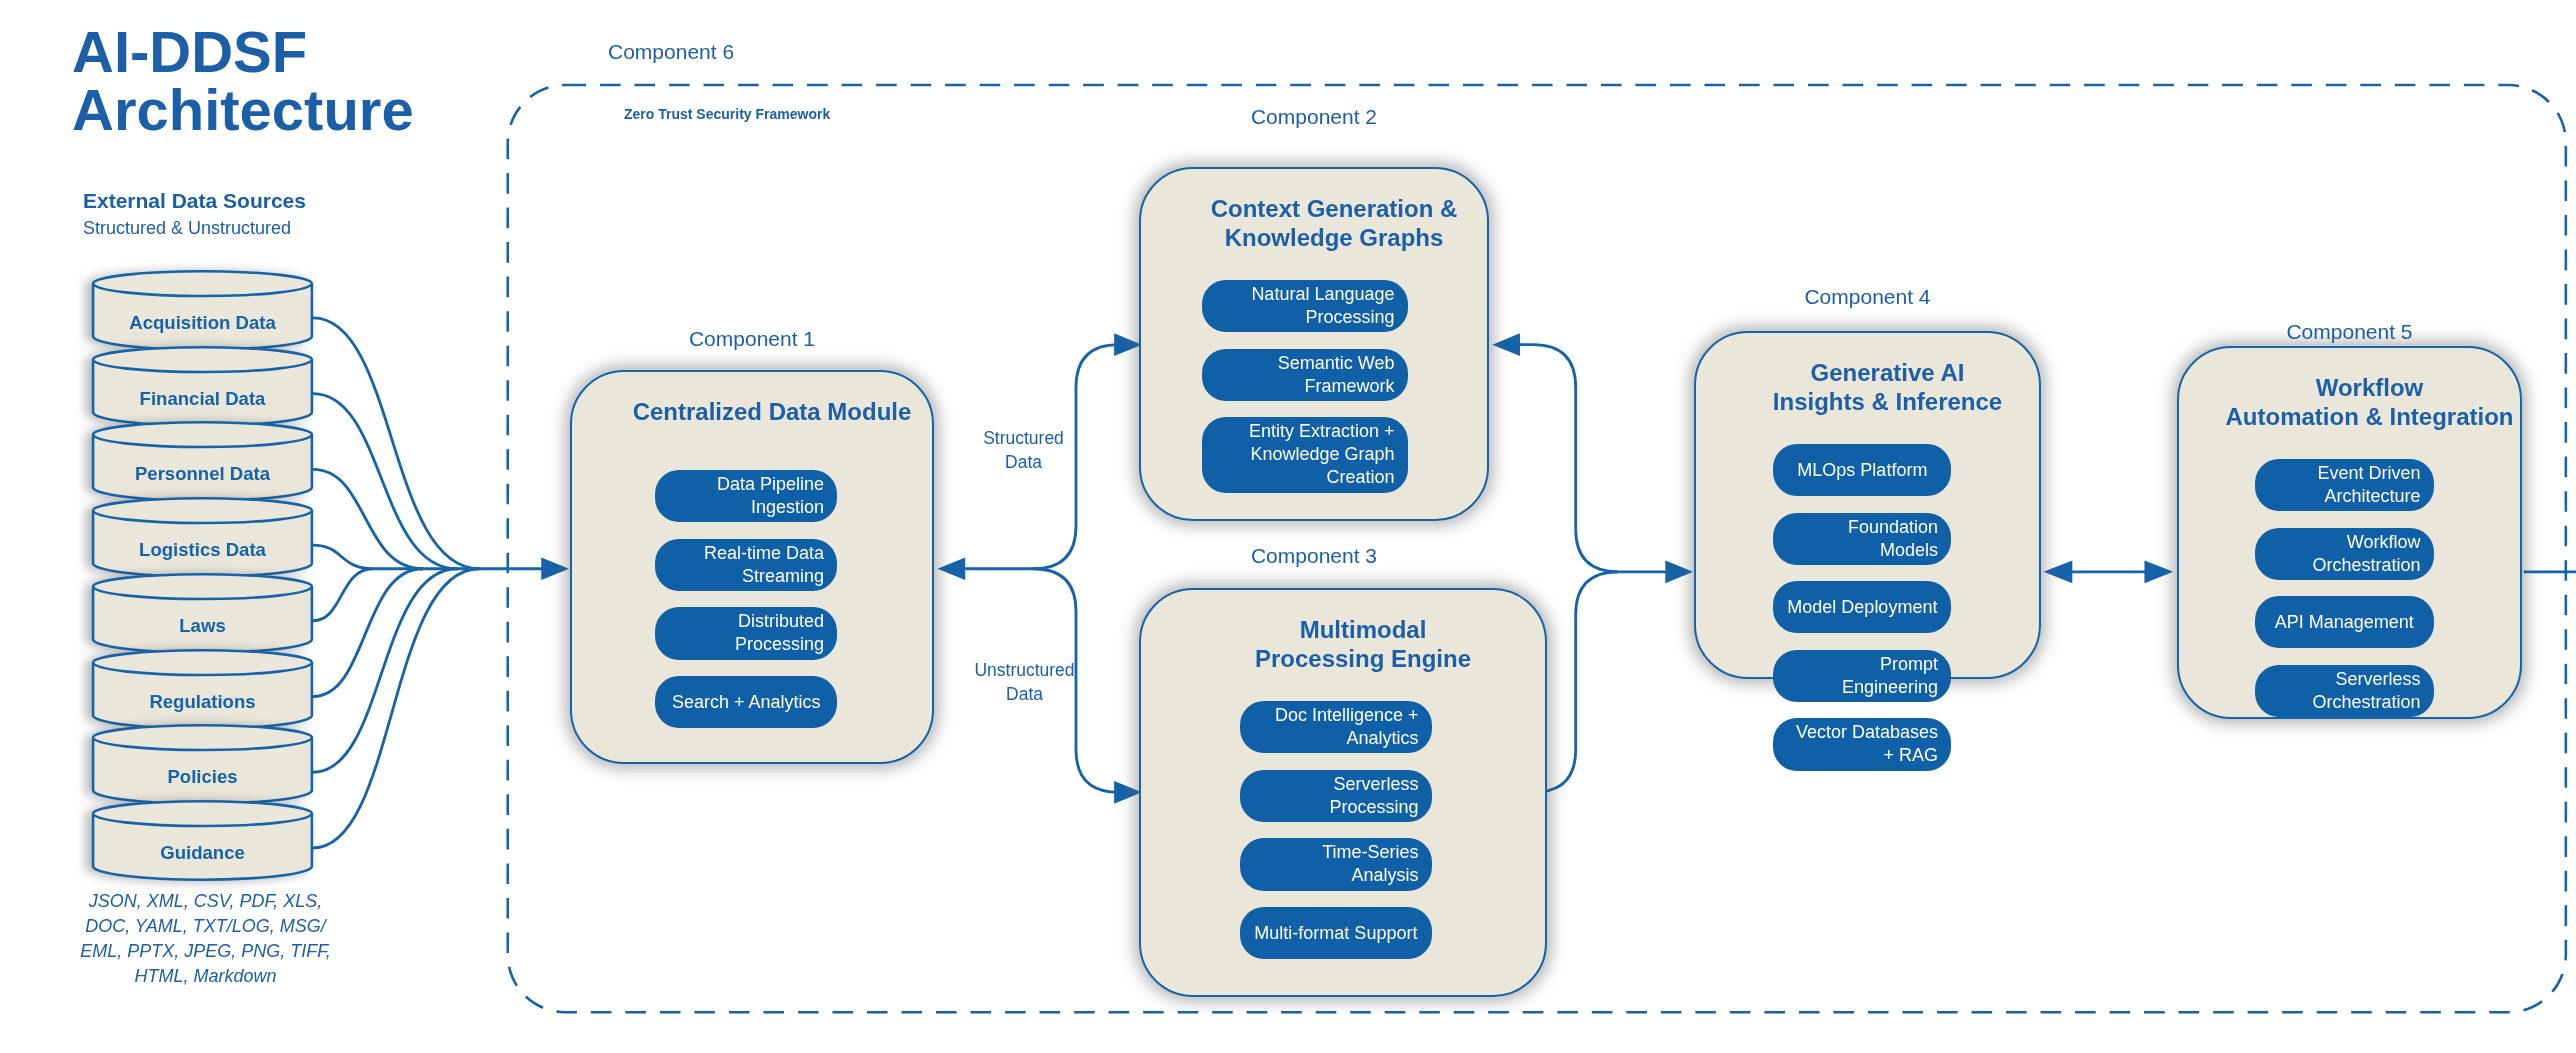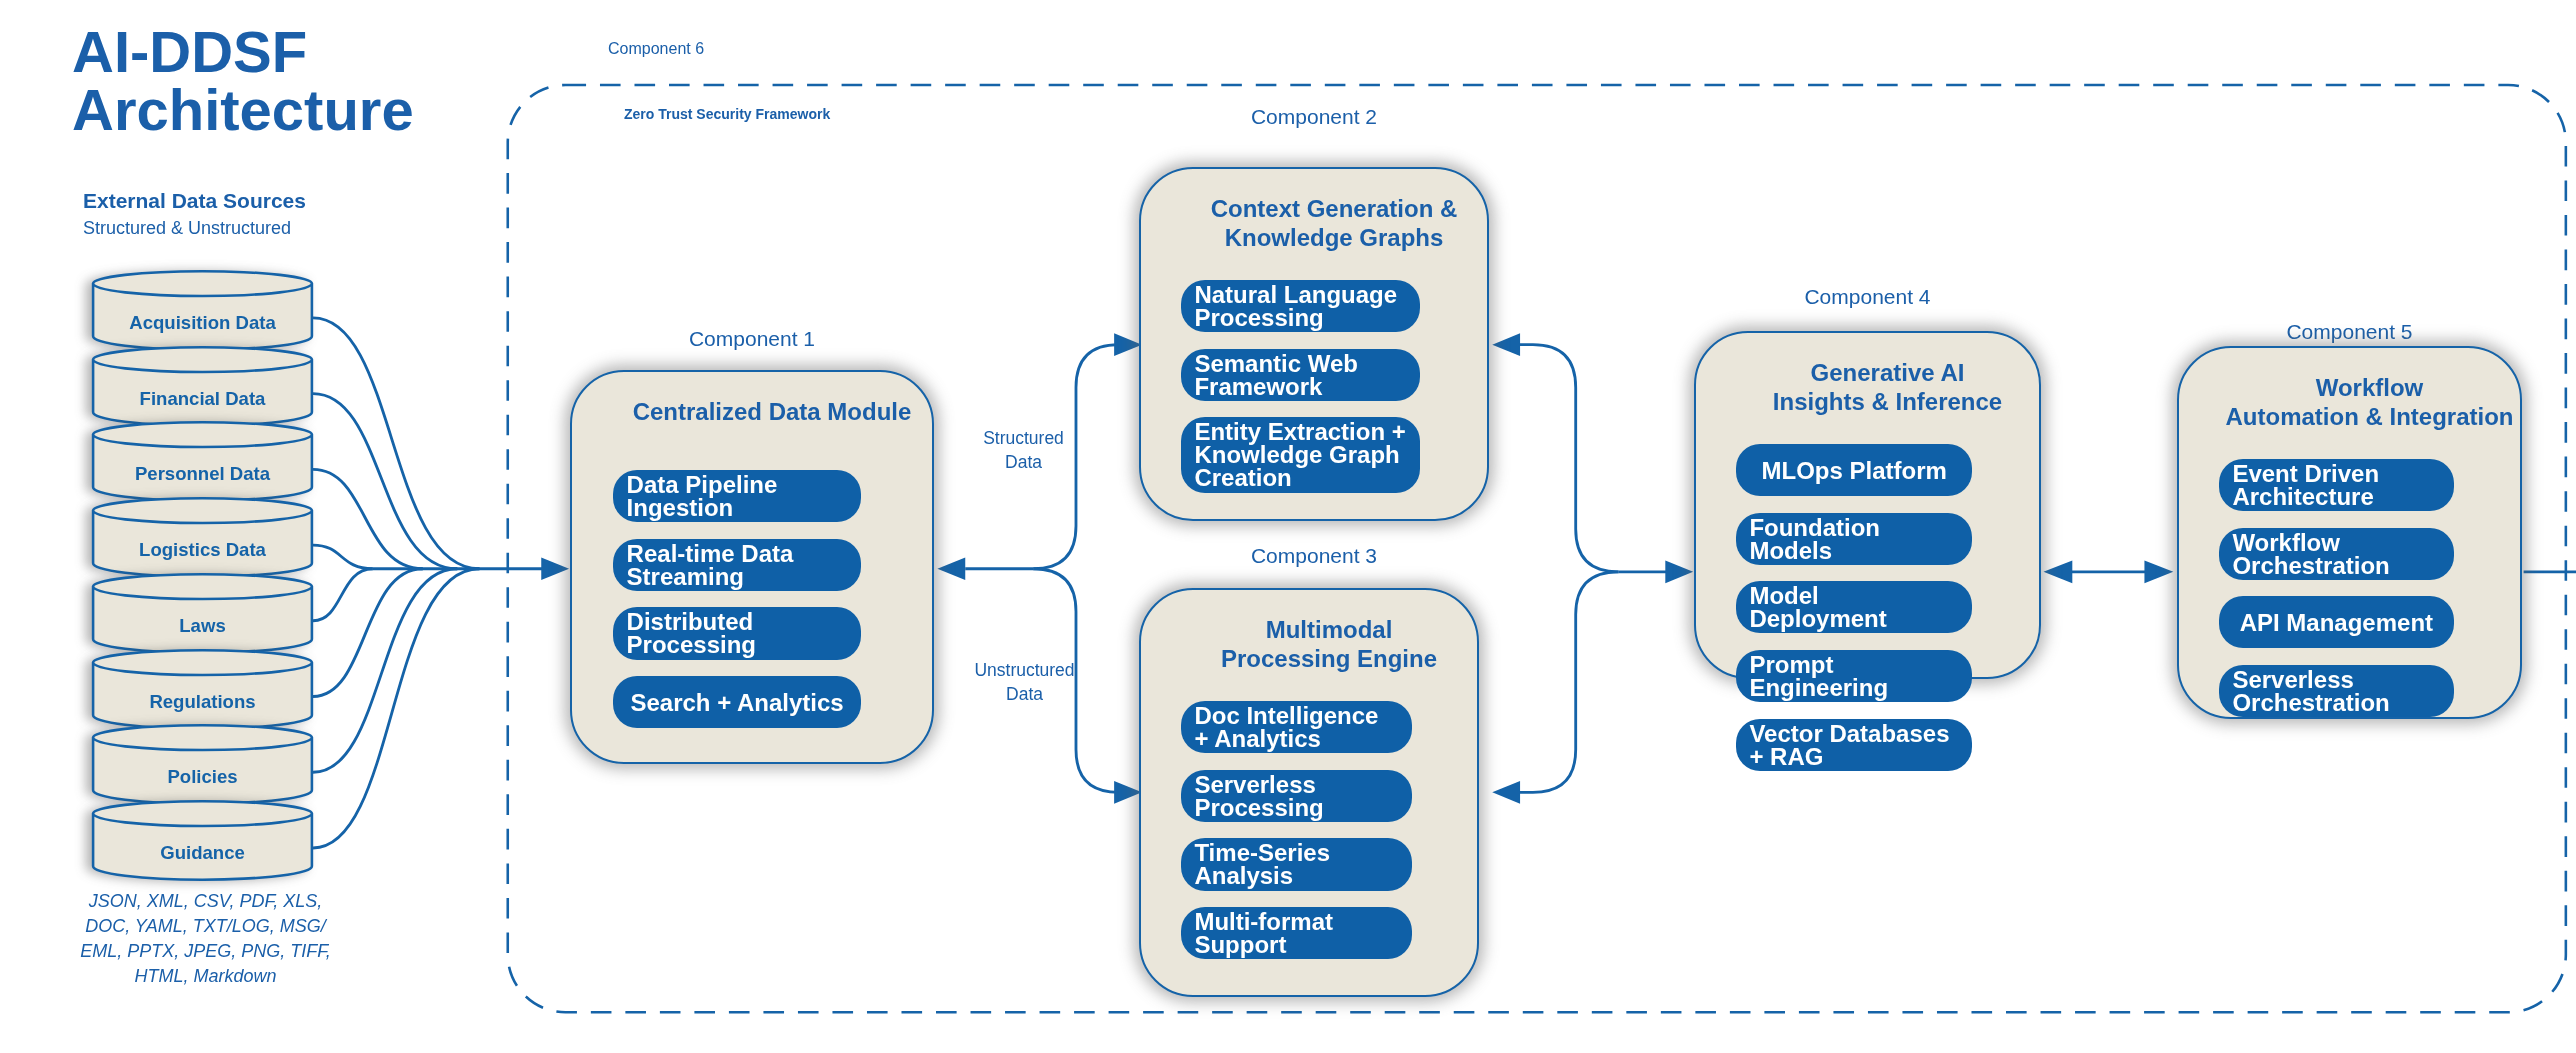--- a/index.html
+++ b/index.html
@@ -10,40 +10,40 @@
     line-height:58px;color:var(--text-blue,#1B5FA9);white-space:pre-line;}
   .src-heading{position:absolute;left:83px;top:189px;font-size:21px;font-weight:bold;color:var(--text-blue,#1B5FA9);}
   .src-subheading{position:absolute;left:83px;top:218px;font-size:18px;color:var(--text-blue,#1B5FA9);}
   #db-stack{position:absolute;left:90px;top:268px;width:225px;height:649px;}
   .cyl{position:absolute;left:0;width:225px;height:88px;filter:drop-shadow(-5.2px 1px 5.2px rgba(60,60,60,.38));}
   .cyl svg{width:100%;height:100%;display:block;}
   .src-formats{position:absolute;left:61px;top:889px;width:289px;text-align:center;
     font-size:18px;font-style:italic;line-height:25px;color:var(--text-blue,#1B5FA9);white-space:pre-line;}
 
   
-  .sec-label{position:absolute;left:608px;top:40px;font-size:16px;color:var(--text-blue,#1B5FA9);}
+  .sec-label{position:absolute;left:608px;top:40px;font-size:21px;color:var(--text-blue,#1B5FA9);}
   .sec-title{position:absolute;left:624px;top:106px;font-size:14px;font-weight:bold;color:var(--text-blue,#1B5FA9);}
   .sec-desc{position:absolute;left:608px;top:141px;width:505px;font-size:17.5px;line-height:24px;
     color:var(--text-blue,#1B5FA9);white-space:pre-line;}
 
   
   .comp-label{position:absolute;font-size:21px;color:var(--text-blue,#1B5FA9);text-align:center;}
   .box{position:absolute;background:var(--box-fill,#EAE6DA);border:2.6px solid var(--accent,#1563A8);
     border-radius:54px;box-shadow:0 0 14.4px 4.1px rgba(95,95,95,.45);
     display:flex;flex-direction:column;align-items:center;padding-top:25px;box-sizing:border-box;padding-left:40px;}
   .box-title{color:var(--text-blue,#155A9E);font-size:24px;font-weight:bold;text-align:center;
     line-height:29px;white-space:pre-line;margin-bottom:28px;}
   .c1 .box-title{margin-bottom:44px;}
   .pill{background:var(--pill-fill,#0F60A7);color:var(--pill-text,#fff);width:78%;min-height:52px;
-    border-radius:24px;display:flex;align-items:center;justify-content:center;text-align:left;
-    font-size:24px;line-height:23px;white-space:pre-wrap;padding:3.1px 13.4px;box-sizing:border-box;font-weight:bold;}
+    border-radius:24px;display:flex;align-items:center;justify-content:center;text-align:right;
+    font-size:18px;line-height:23px;white-space:pre-wrap;padding:3.1px 13.4px;box-sizing:border-box;}
   .pill + .pill{margin-top:16.5px;}
   .c1{left:570px;top:370px;width:364px;height:394px;}
   .c2{left:1139px;top:167px;width:350px;height:354px;}
-  .c3{left:1139px;top:588px;width:340px;height:409px;}
+  .c3{left:1139px;top:588px;width:408px;height:409px;}
   .c4{left:1694px;top:331px;width:347px;height:348px;}
   .c5{left:2177px;top:346px;width:345px;height:373px;}
   .lab1{left:570px;top:327px;width:364px;}
   .lab2{left:1139px;top:105px;width:350px;}
   .lab3{left:1139px;top:544px;width:350px;}
   .lab4{left:1694px;top:285px;width:347px;}
   .lab5{left:2177px;top:320px;width:345px;}
 
   
   .flow-label{position:absolute;font-size:17.5px;line-height:24px;color:var(--text-blue,#1B5FA9);

